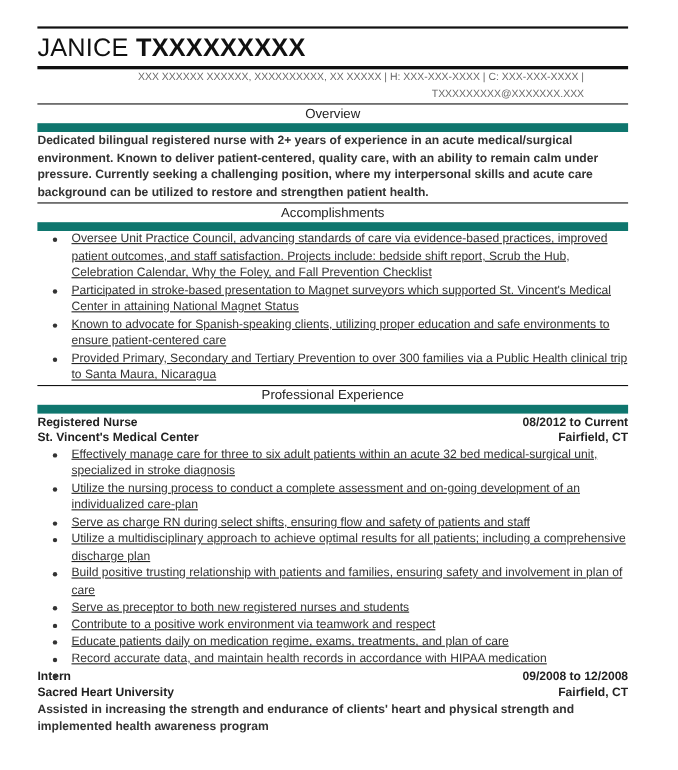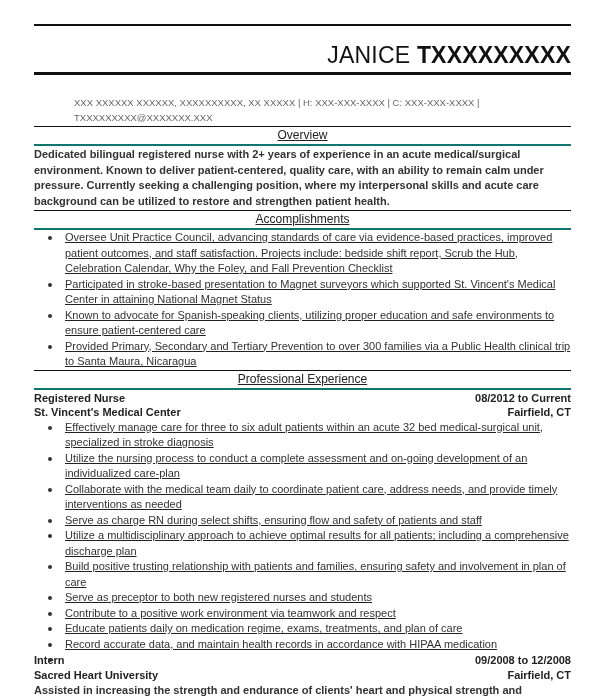--- a/index.html
+++ b/index.html
@@ -19,50 +19,49 @@
       position: absolute;
       left: 34px;
       top: 24px;
       width: 537px;
     }
     .rule-top {
       border-top: 2px solid #111;
       height: 0;
     }
     .name {
-      text-align: right;
+      text-align: left;
       font-size: 23px;
       line-height: 30px;
       height: 32px;
-      padding-top: 14px;
+      padding-top: 2px;
       color: #111;
       letter-spacing: 0.2px;
     }
     .name .first { font-weight: normal; }
     .name .last { font-weight: bold; }
     .rule-thick {
       border-top: 3px solid #111;
       height: 0;
     }
     .contact {
-      text-align: left;
+      text-align: right;
       font-size: 9.5px;
       line-height: 15px;
       color: #666;
-      padding: 20px 40px 1px 40px;
+      padding: 0 40px 1px 40px;
     }
     .section-head {
       border-top: 1px solid #111;
-      border-bottom: 2px solid #0f766e;
+      border-bottom: 8px solid #0f766e;
       text-align: center;
       font-size: 12px;
       line-height: 16px;
       height: 17px;
       color: #222;
-      text-decoration: underline;
     }
     .para {
       font-size: 11px;
       line-height: 15.5px;
       color: #333;
       padding: 1px 0 1px 0;
       font-weight: bold;
     }
     ul.bullets {
       list-style: none;
@@ -130,21 +129,20 @@
       <span>Registered Nurse</span>
       <span>08/2012 to Current</span>
     </div>
     <div class="job-row">
       <span>St. Vincent's Medical Center</span>
       <span>Fairfield, CT</span>
     </div>
     <ul class="bullets">
       <li><span class="dot"></span><span>Effectively manage care for three to six adult patients within an acute 32 bed medical-surgical unit, specialized in stroke diagnosis</span></li>
       <li><span class="dot"></span><span>Utilize the nursing process to conduct a complete assessment and on-going development of an individualized care-plan</span></li>
-      <li><span class="dot"></span><span>Collaborate with the medical team daily to coordinate patient care, address needs, and provide timely interventions as needed</span></li>
       <li><span class="dot"></span><span>Serve as charge RN during select shifts, ensuring flow and safety of patients and staff</span></li>
       <li><span class="dot"></span><span>Utilize a multidisciplinary approach to achieve optimal results for all patients; including a comprehensive discharge plan</span></li>
       <li><span class="dot"></span><span>Build positive trusting relationship with patients and families, ensuring safety and involvement in plan of care</span></li>
       <li><span class="dot"></span><span>Serve as preceptor to both new registered nurses and students</span></li>
       <li><span class="dot"></span><span>Contribute to a positive work environment via teamwork and respect</span></li>
       <li><span class="dot"></span><span>Educate patients daily on medication regime, exams, treatments, and plan of care</span></li>
       <li><span class="dot"></span><span>Record accurate data, and maintain health records in accordance with HIPAA medication</span></li>
       <li><span class="dot"></span></li>
     </ul>
   </div>

